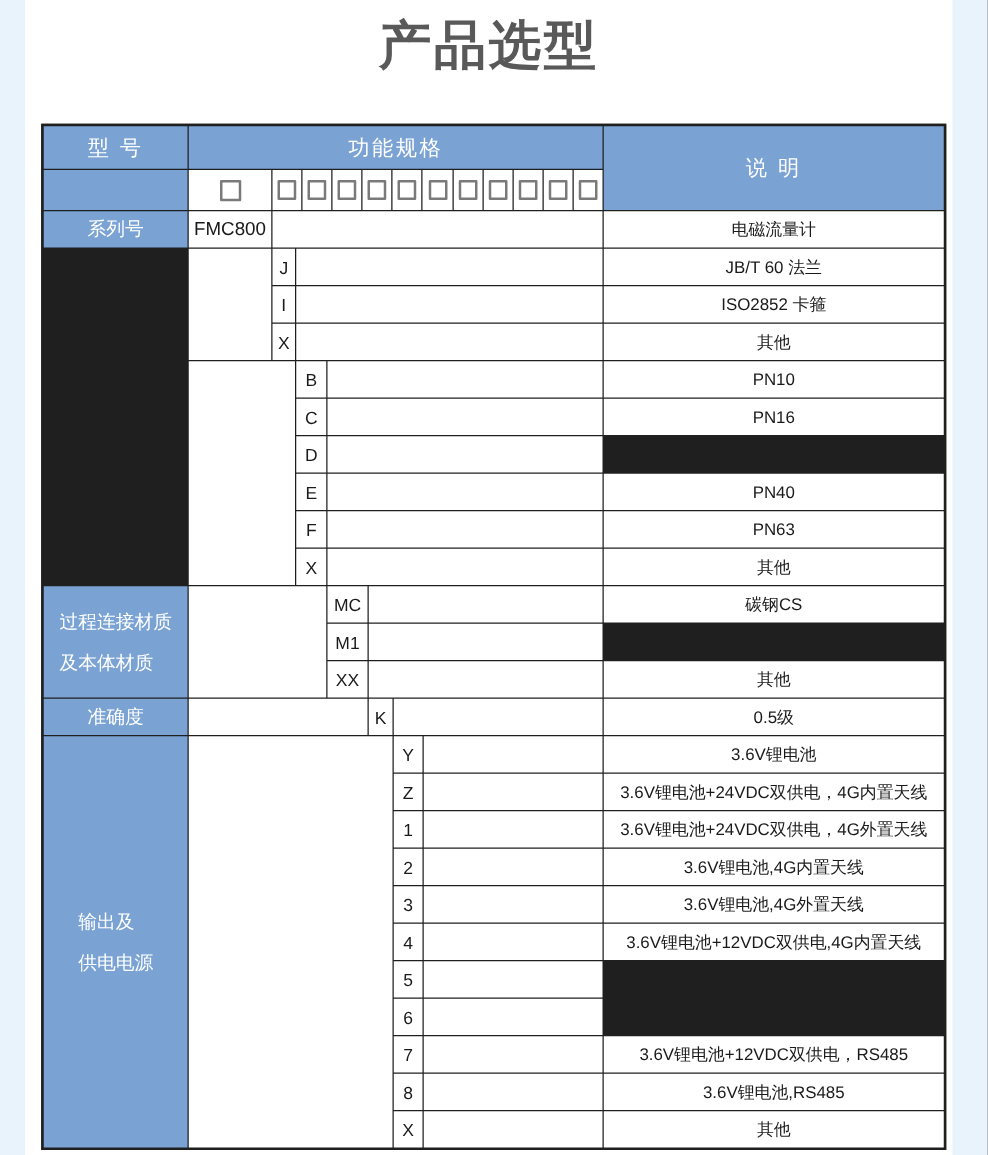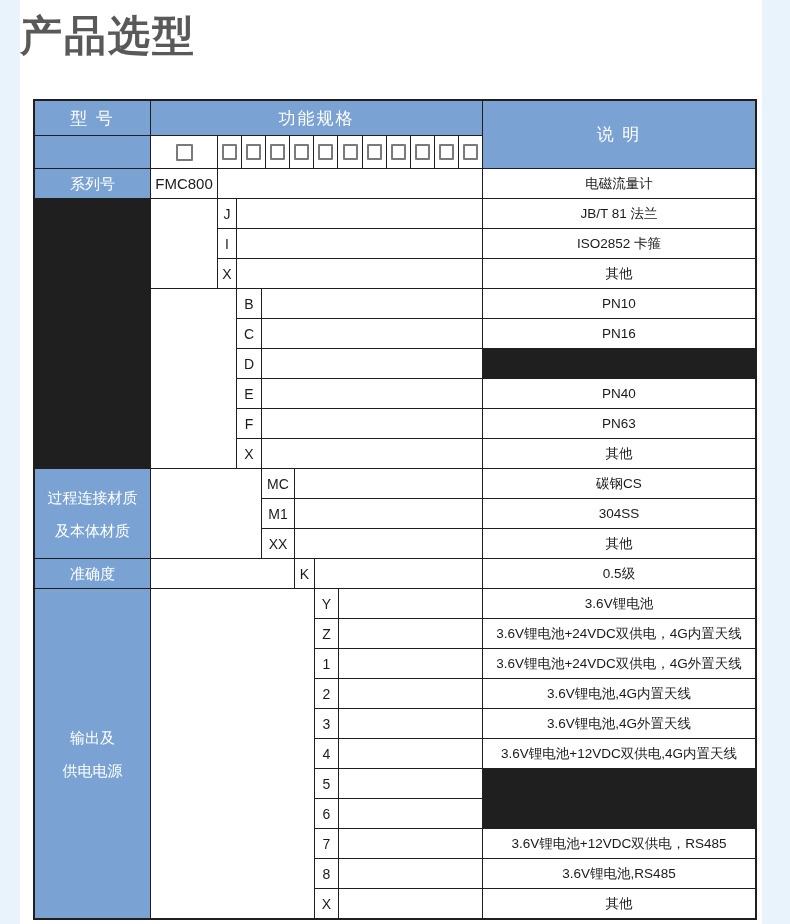--- a/index.html
+++ b/index.html
@@ -1,33 +1,33 @@
 <!DOCTYPE html>
 <html><head>
 <meta charset="utf-8">
 <style>
   html,body{margin:0;padding:0;width:790px;height:924px;overflow:hidden;
     background:#e8f3fb;font-family:"Liberation Sans","DejaVu Sans",sans-serif;}
   #panel{position:absolute;left:20px;top:0;width:742px;height:924px;background:#ffffff;}
-  #title{position:absolute;left:0;top:8px;width:742px;
+  #title{position:absolute;left:0;top:8px;width:742px;text-align:center;
     font-size:42px;font-weight:900;color:#595959;letter-spacing:2px;}
   #spec-table{
     position:absolute;left:13px;top:99px;
     display:grid;
     grid-template-columns:115px 66px 18px 24px 32px 19px 23px 143px 272px;
     grid-template-rows:34px 32px repeat(25,29px);
     gap:1px;
     background:#1f1f1f;           
     border:2px solid #1f1f1f;
   }
   .c{background:#fff;display:flex;align-items:center;justify-content:center;
      overflow:hidden;color:#1a1a1a;}
   .blue{background:#7aa3d4;color:#ffffff;}
   .hdr{font-size:17px;letter-spacing:2px;}
-  .label{font-size:15px;text-align:center;white-space:pre-line;line-height:2.2;}
+  .label{font-size:15px;white-space:pre-line;line-height:2.2;}
   .code{font-size:14px;}
   .series-code{font-size:15px;}
   .desc{font-size:13.5px;white-space:nowrap;}
   .strip{display:flex;align-items:stretch;padding:0;}
   .strip>div{flex:1;display:flex;align-items:center;justify-content:center;
      border-right:1px solid #1f1f1f;}
   .strip>div:last-child{border-right:none;}
   .cbx{width:11px;height:12px;border:2px solid #7a7a7a;border-radius:1px;background:#fff;}
   .cbx.big{width:13px;height:13px;}
 </style>
@@ -83,21 +83,21 @@
     </div>
 
     <div class="c blue label" style="grid-area:3/1/4/2">系列号</div>
     <div class="c series-code" style="grid-area:3/2/4/3">FMC800</div>
     <div class="c" style="grid-area:3/3/4/9"></div>
     <div class="c desc" style="grid-area:3/9/4/10">电磁流量计</div>
 
     <div class="c" style="grid-area:4/2/7/3"></div>
     <div class="c code" style="grid-area:4/3/5/4">J</div>
     <div class="c" style="grid-area:4/4/5/9"></div>
-    <div class="c desc" style="grid-area:4/9/5/10">JB/T 81 法兰</div>
+    <div class="c desc" style="grid-area:4/9/5/10">JB/T 60 法兰</div>
     <div class="c code" style="grid-area:5/3/6/4">I</div>
     <div class="c" style="grid-area:5/4/6/9"></div>
     <div class="c desc" style="grid-area:5/9/6/10">ISO2852 卡箍</div>
     <div class="c code" style="grid-area:6/3/7/4">X</div>
     <div class="c" style="grid-area:6/4/7/9"></div>
     <div class="c desc" style="grid-area:6/9/7/10">其他</div>
 
     <div class="c" style="grid-area:7/2/13/4"></div>
     <div class="c code" style="grid-area:7/4/8/5">B</div>
     <div class="c" style="grid-area:7/5/8/9"></div>
@@ -118,21 +118,20 @@
     <div class="c desc" style="grid-area:12/9/13/10">其他</div>
 
     <div class="c blue label" style="grid-area:13/1/16/2">过程连接材质
 及本体材质</div>
     <div class="c" style="grid-area:13/2/16/5"></div>
     <div class="c code" style="grid-area:13/5/14/6">MC</div>
     <div class="c" style="grid-area:13/6/14/9"></div>
     <div class="c desc" style="grid-area:13/9/14/10">碳钢CS</div>
     <div class="c code" style="grid-area:14/5/15/6">M1</div>
     <div class="c" style="grid-area:14/6/15/9"></div>
-    <div class="c desc" style="grid-area:14/9/15/10">304SS</div>
     <div class="c code" style="grid-area:15/5/16/6">XX</div>
     <div class="c" style="grid-area:15/6/16/9"></div>
     <div class="c desc" style="grid-area:15/9/16/10">其他</div>
 
     <div class="c blue label" style="grid-area:16/1/17/2">准确度</div>
     <div class="c" style="grid-area:16/2/17/6"></div>
     <div class="c code" style="grid-area:16/6/17/7">K</div>
     <div class="c" style="grid-area:16/7/17/9"></div>
     <div class="c desc" style="grid-area:16/9/17/10">0.5级</div>
 

